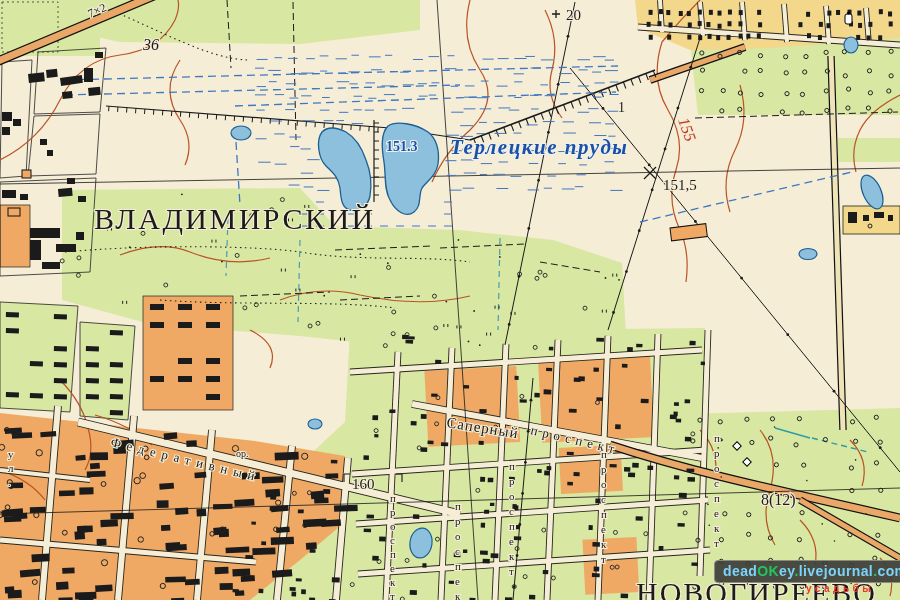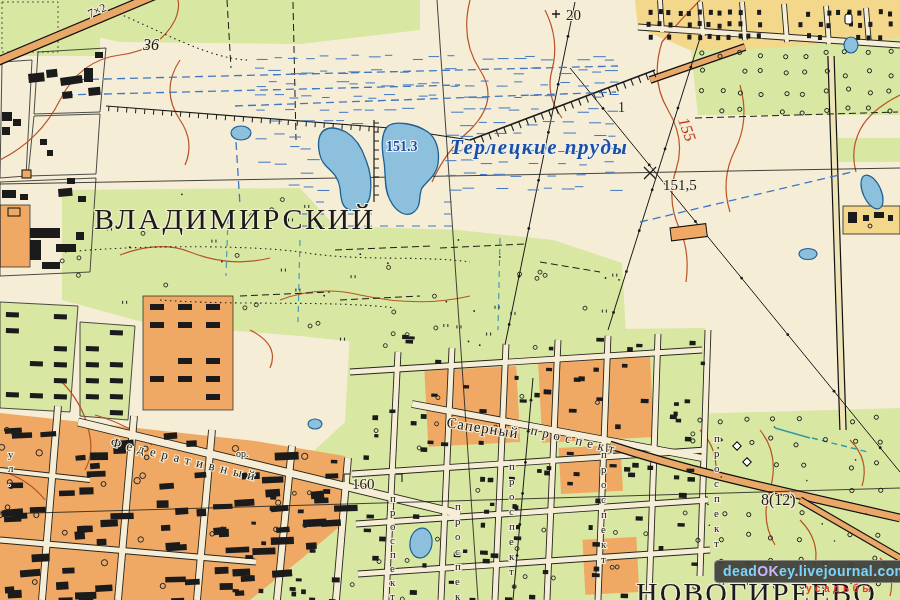--- a/index.html
+++ b/index.html
@@ -6,21 +6,21 @@
   .stage{position:relative;width:900px;height:600px;overflow:hidden;background:#f5edd6;
          font-family:"Liberation Serif",serif;}
   svg{display:block;}
   .mlabel{paint-order:stroke;stroke:#f5edd6;stroke-width:2.2px;fill:#1b1b1b;
           font-family:"Liberation Serif",serif;}
   .blab{fill:#1c50a8;stroke:#eef2ee;}
   .rlab{fill:#c03420;stroke:#f0e8cc;}
   .wm{position:absolute;left:714px;top:560px;height:21px;line-height:21px;padding:0 8px;
       background:rgba(62,62,56,.93);border:1px solid #8a8a82;border-radius:4px;
       font-family:"Liberation Sans",sans-serif;font-weight:bold;font-size:14px;letter-spacing:.4px;}
-  .wm-w{color:#7dd3fc}.wm-r{color:#c4b5fd}
+  .wm-w{color:#7dd3fc}.wm-r{color:#22c55e}
   .wm-cap{position:absolute;left:806px;top:583px;color:#e8392e;font-family:"Liberation Sans",sans-serif;
       font-weight:bold;font-size:10px;letter-spacing:3.5px;}
 </style>
 </head>
 <body>
 
 <div class="stage">
 <svg id="mapsvg" width="900" height="600" viewBox="0 0 900 600">
 
   <g id="areas">

